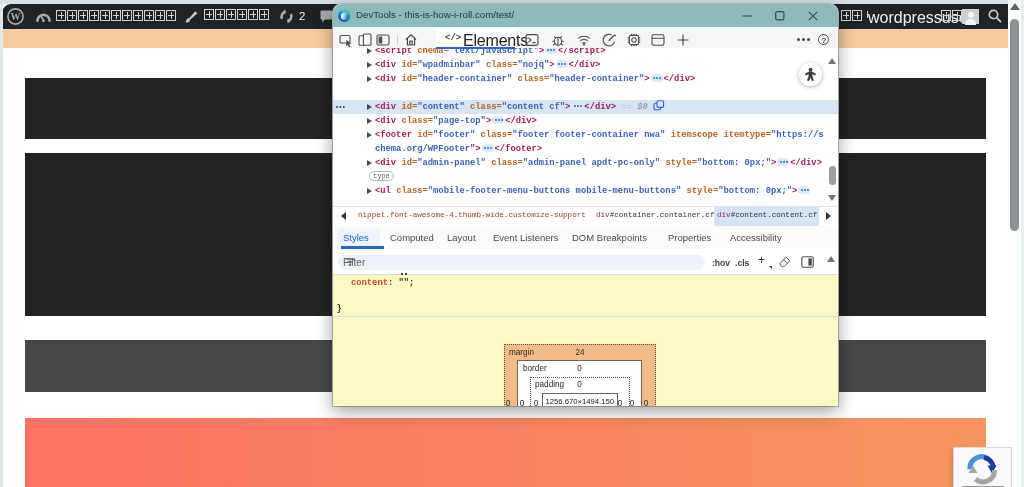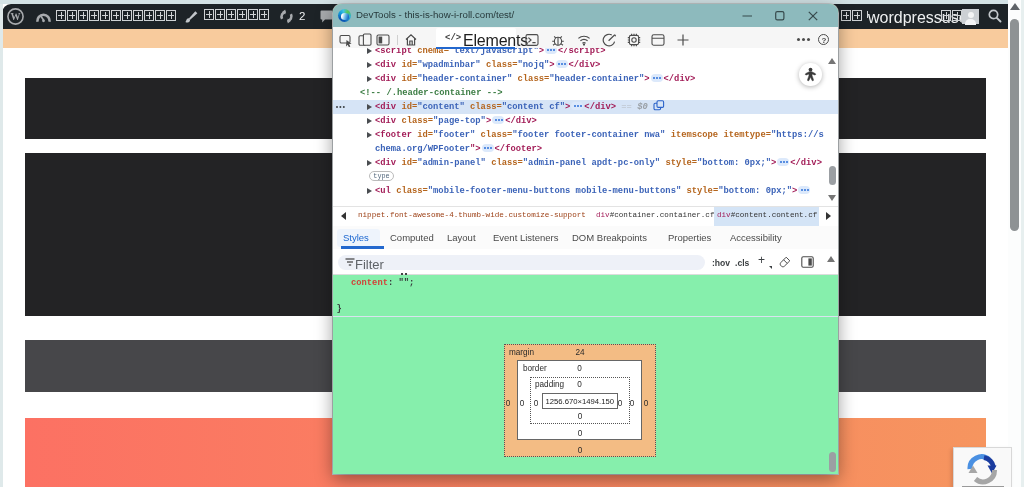--- a/index.html
+++ b/index.html
@@ -22,21 +22,21 @@
 .tri-up.sm{border-left-width:4px;border-right-width:4px;border-bottom-width:6px;border-bottom-color:#757575}
 .tri-dn.sm{border-left-width:4px;border-right-width:4px;border-top-width:6px;border-top-color:#757575}
 #recap{left:953px;top:447px;width:57px;height:40px;background:#f9f9f9;border:1px solid #d8d8d8;box-shadow:-2px 2px 4px rgba(0,0,0,.12)}
 
 .ab{position:absolute;color:#eef0f1;font-size:16px}
 .jp{display:inline-block;width:10px;height:11px;border:1px solid #cfd2d4;margin-right:1px;box-sizing:border-box;position:relative;vertical-align:top}
 .jp i{position:absolute;left:1px;right:1px;top:4px;border-top:1px solid #cfd2d4}
 .jp:after{content:"";position:absolute;left:4px;top:1px;bottom:1px;border-left:1px solid #cfd2d4}
 .jp.s{width:8px;height:9px}
 
-#dt{left:333px;top:4px;width:505px;height:470px;background:#86efac;border-radius:9px 9px 0 0;box-shadow:0 5px 18px rgba(0,0,0,.4),0 0 0 1px #c2c7c9;overflow:hidden;font-family:"Liberation Sans",sans-serif}
+#dt{left:333px;top:4px;width:505px;height:402px;background:#fef9c3;border-radius:9px 9px 0 0;box-shadow:0 5px 18px rgba(0,0,0,.4),0 0 0 1px #c2c7c9;overflow:hidden;font-family:"Liberation Sans",sans-serif}
 #dt-title{left:0;top:0;width:505px;height:23px;background:#8dbabd}
 #dt-titletext{left:23px;top:5px;font-size:9.7px;color:#27393b}
 #dt-toolbar{left:0;top:23px;width:505px;height:21px;background:#f6f6f6;border-bottom:1px solid #ececec}
 #dt-tab{left:103px;top:23.5px;width:80px;height:20px;background:#fff;border-radius:2px 2px 0 0}
 #dt-tabline{left:103px;top:43.2px;width:79px;height:2.3px;background:#2368ce;z-index:6}
 #dt-crumbs{left:0;top:202px;width:505px;height:20px;background:#fff;border-top:1px solid #e3e3e3}
 #dt-tabs2{left:0;top:222px;width:505px;height:23px;background:#fbfbfb}
 #dt-filter{left:0;top:245px;width:505px;height:25px;background:#fff;border-bottom:1px solid #dcdcdc}
 #dt-filterbox{left:5px;top:251px;width:367px;height:15px;background:#eef1f8;border-radius:8px}
 .mono{font-family:"Liberation Mono",monospace;font-size:8.8px}
@@ -180,21 +180,20 @@
       <path d="M7 1.5 V12.5 M1.5 7 H12.5" stroke="#4c4c4c" stroke-width="1.2"></path>
     </svg>
 <div class="abs" style="left:464px;top:34px;width:3px;height:3px;border-radius:50%;background:#4c4c4c;box-shadow:5px 0 0 #4c4c4c,10px 0 0 #4c4c4c"></div>
 <div class="abs" style="left:485px;top:30px;width:11px;height:11px;border-radius:50%;border:1.2px solid #4c4c4c;box-sizing:border-box"></div>
 <div class="abs" style="left:488.5px;top:31.5px;font-size:8px;color:#4c4c4c;font-weight:bold">?</div>
 
 <div id="dt-tree" class="abs" style="left:0;top:44px;width:505px;height:158px;overflow:hidden;background:#fff">
  <div class="row" style="top:-4px"><span class="arr"></span><span style="padding-left:42px" class="t">&lt;script <span class="at">chema=</span><span class="v">"text/javascript"</span>&gt;</span><span class="pill"><b></b></span><span class="t">&lt;/script&gt;</span></div>
  <div class="row" style="top:10px"><span class="arr"></span><span style="padding-left:42px" class="t">&lt;div <span class="at">id=</span><span class="v">"wpadminbar"</span><span class="at"> class=</span><span class="v">"nojq"</span>&gt;</span><span class="pill"><b></b></span><span class="t">&lt;/div&gt;</span></div>
  <div class="row" style="top:24px"><span class="arr"></span><span style="padding-left:42px" class="t">&lt;div <span class="at">id=</span><span class="v">"header-container"</span><span class="at"> class=</span><span class="v">"header-container"</span>&gt;</span><span class="pill"><b></b></span><span class="t">&lt;/div&gt;</span></div>
- <div class="row" style="top:38px"><span style="padding-left:27px" class="cm">&lt;!-- /.header-container --&gt;</span></div>
  <div class="row" style="top:52px;background:#d6e4f6;width:505px"><div class="abs" style="left:3px;top:6px;width:2.2px;height:2.2px;border-radius:50%;background:#3c4043;box-shadow:3.4px 0 0 #3c4043,6.8px 0 0 #3c4043"></div><span class="arr"></span><span style="padding-left:42px" class="t">&lt;div <span class="at">id=</span><span class="v">"content"</span><span class="at"> class=</span><span class="v">"content cf"</span>&gt;</span><span class="pill"><b></b></span><span class="t">&lt;/div&gt;</span><span style="color:#b6bcc2;font-weight:normal"> == </span><span style="color:#9aa0a6;font-style:italic">$0</span> <svg width="12" height="11" viewBox="0 0 12 11" style="vertical-align:-2px">
           <rect x="1" y="3.2" width="6.6" height="6.6" rx="1.2" fill="#d6e4f6" stroke="#2a62c9" stroke-width="1.1"></rect>
           <rect x="4" y="0.8" width="6.6" height="6.6" rx="1.2" fill="#d6e4f6" stroke="#2a62c9" stroke-width="1.1"></rect>
         </svg></div>
  <div class="row" style="top:66px"><span class="arr"></span><span style="padding-left:42px" class="t">&lt;div <span class="at">class=</span><span class="v">"page-top"</span>&gt;</span><span class="pill"><b></b></span><span class="t">&lt;/div&gt;</span></div>
  <div class="row" style="top:80px"><span class="arr"></span><span style="padding-left:42px" class="t">&lt;footer <span class="at">id=</span><span class="v">"footer"</span><span class="at"> class=</span><span class="v">"footer footer-container nwa"</span><span class="at"> itemscope itemtype=</span><span class="v">"https://s</span></span></div>
  <div class="row" style="top:94px"><span style="padding-left:42px" class="v">chema.org/WPFooter<span class="t">"&gt;</span></span><span class="pill"><b></b></span><span class="t">&lt;/footer&gt;</span></div>
  <div class="row" style="top:108px"><span class="arr"></span><span style="padding-left:42px" class="t">&lt;div <span class="at">id=</span><span class="v">"admin-panel"</span><span class="at"> class=</span><span class="v">"admin-panel apdt-pc-only"</span><span class="at"> style=</span><span class="v">"bottom: 0px;"</span>&gt;</span><span class="pill"><b></b></span><span class="t">&lt;/div&gt;</span></div>
  <div class="abs" style="left:36px;top:123px;width:25px;height:10px;border:1px solid #bbb;border-radius:5px;box-sizing:border-box;text-align:center">
         <span style="font-family:'Liberation Mono',monospace;font-size:6.8px;color:#54687d;line-height:8px;display:block">type</span>
@@ -228,21 +227,21 @@
 <div class="tabl" style="left:114px">Layout</div>
 <div class="tabl" style="left:160px">Event Listeners</div>
 <div class="tabl" style="left:239px">DOM Breakpoints</div>
 <div class="tabl" style="left:335px">Properties</div>
 <div class="tabl" style="left:397px">Accessibility</div>
 <svg class="abs" style="left:12px;top:254px" width="10" height="9">
       <line x1="0.5" y1="1" x2="9.5" y2="1" stroke="#4c4c4c" stroke-width="1.3"></line>
       <line x1="2" y1="4" x2="8" y2="4" stroke="#4c4c4c" stroke-width="1.3"></line>
       <line x1="3.8" y1="7" x2="6.2" y2="7" stroke="#4c4c4c" stroke-width="1.3"></line>
     </svg>
-<div class="abs" style="left:22px;top:253px;font-size:13px;color:#5f6368">Filter</div>
+<div class="abs" style="left:10px;top:253px;font-size:10px;color:#5f6368">Filter</div>
 <div class="abs" style="left:379px;top:253.5px;font-size:8.6px;color:#3c4043;font-weight:bold">:hov</div>
 <div class="abs" style="left:402px;top:253.5px;font-size:8.6px;color:#3c4043;font-weight:bold">.cls</div>
 <div class="abs" style="left:425px;top:249px;font-size:12px;color:#3c4043">+</div>
 <div class="abs" style="left:436px;top:262px;width:0;height:0;border-left:3px solid transparent;border-top:3.5px solid #3c4043"></div>
 <svg class="abs" style="left:446px;top:252px" width="12" height="12" viewBox="0 0 12 12" fill="none" stroke="#4c4c4c" stroke-width="1">
  <path d="M7.2 1.2 L10.8 4.8 L5.4 10.2 C4.6 11 3.2 11 2.4 10.2 L1.8 9.6 C1 8.8 1 7.4 1.8 6.6 Z"></path>
       <line x1="4.6" y1="3.8" x2="8.2" y2="7.4"></line>
 </svg>
 <svg class="abs" style="left:468px;top:252px" width="13" height="12" viewBox="0 0 13 12" fill="none" stroke="#4c4c4c" stroke-width="1.1">
  <rect x="0.8" y="0.8" width="11.4" height="10.4" rx="1.4"></rect>

